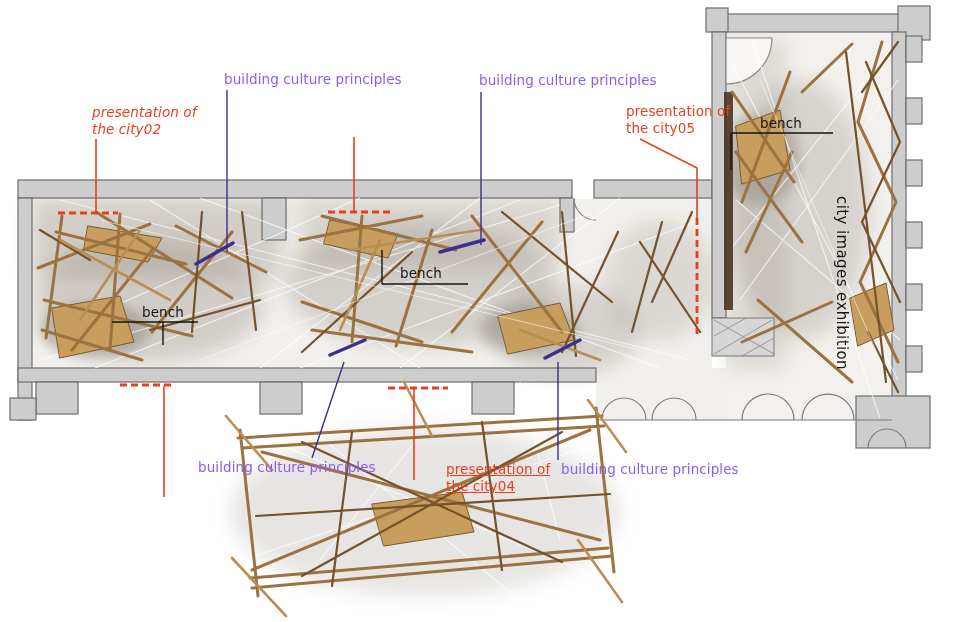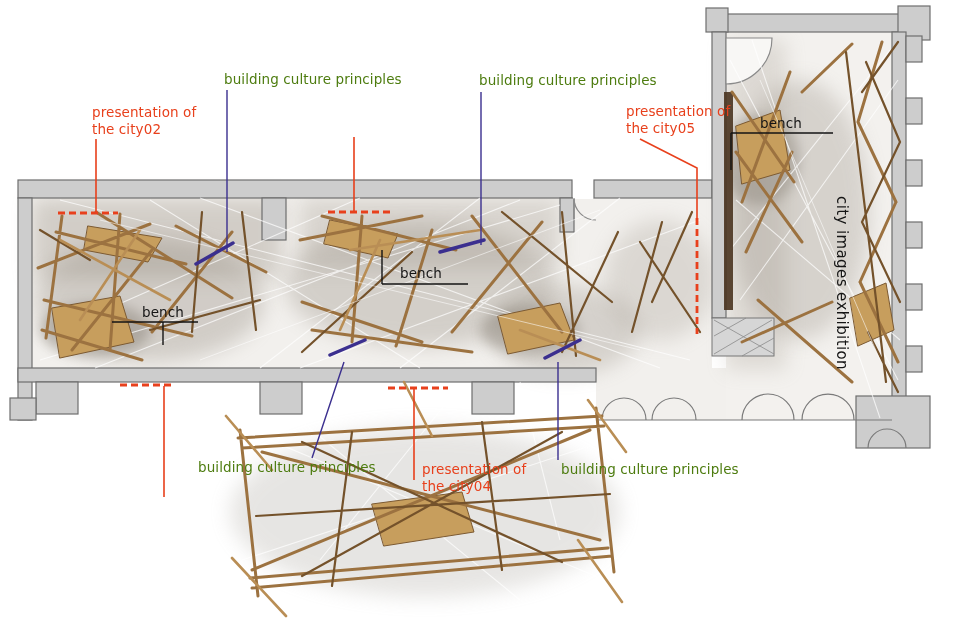--- a/index.html
+++ b/index.html
@@ -2,21 +2,21 @@
 <html><head>
 <meta charset="utf-8">
 <style>
   * { margin:0; padding:0; box-sizing:border-box; }
   html,body { background:#ffffff; }
   body { font-family:"DejaVu Sans","Liberation Sans",sans-serif; }
   .stage { position:relative; width:960px; height:622px; background:#ffffff; overflow:hidden; }
   .stage svg { position:absolute; left:0; top:0; }
   .lbl { position:absolute; font-size:13.5px; line-height:1.28; letter-spacing:.1px; }
   .lbl.red { color:#e8401c; width:116px; }
-  .lbl.purple { color:#4d7c0f; white-space:nowrap; }
+  .lbl.purple { color:#8b5cf6; white-space:nowrap; }
   .lbl.black { color:#151515; }
   .lbl.vertical { transform:rotate(90deg); transform-origin:left top; white-space:nowrap;
                   font-size:15px; letter-spacing:.4px; }
 </style>
 </head>
 <body>
 
 <div class="stage">
 
 <svg width="960" height="622" viewBox="0 0 960 622">
@@ -150,23 +150,23 @@
     <path d="M382,284L468,284 M382,284L382,250"></path>
     <path d="M731,133L833,133 M731,133L731,170"></path>
   </g>
 </svg>
 
 <div class="lbl purple" style="left:224px; top:71px;">building culture principles</div>
 <div class="lbl purple" style="left:479px; top:72px;">building culture principles</div>
 <div class="lbl purple" style="left:198px; top:459px;">building culture principles</div>
 <div class="lbl purple" style="left:561px; top:461px;">building culture principles</div>
 
-<div class="lbl red" style="left:92px;  top:104px;">presentation of the city02</div>
+<div class="lbl red" style="left:92px;  top:104px;font-style:italic;">presentation of the city02</div>
 <div class="lbl red" style="left:578px; top:103px;margin-left:48px;">presentation of the city05</div>
-<div class="lbl red" style="left:422px; top:461px;">presentation of the city04</div>
+<div class="lbl red" style="left:446px; top:461px;text-decoration:underline;">presentation of the city04</div>
 
 <div class="lbl black" style="left:142px; top:304px;">bench</div>
 <div class="lbl black" style="left:400px; top:265px;">bench</div>
 <div class="lbl black" style="left:760px; top:115px;">bench</div>
 
 <div class="lbl black vertical" style="left:851px; top:196px;">city images exhibition</div>
 
 </div>
 
 </body></html>

